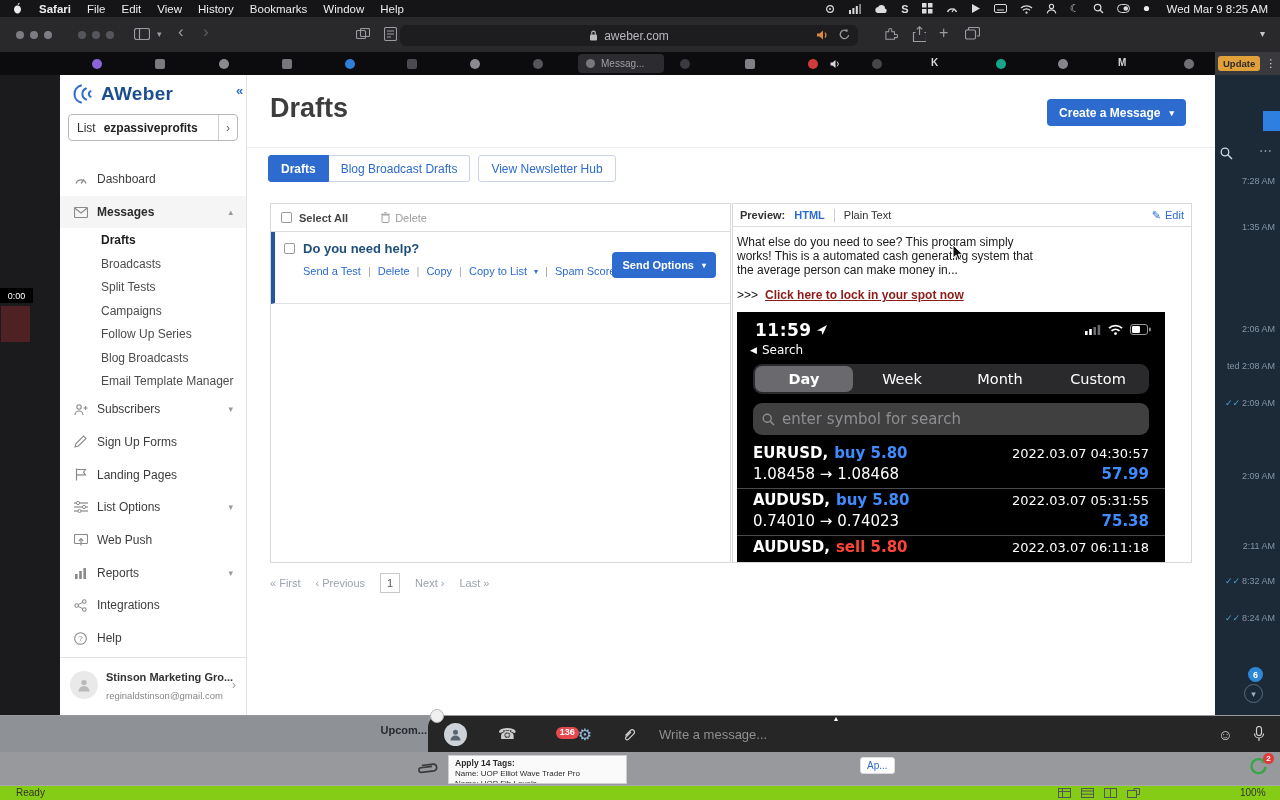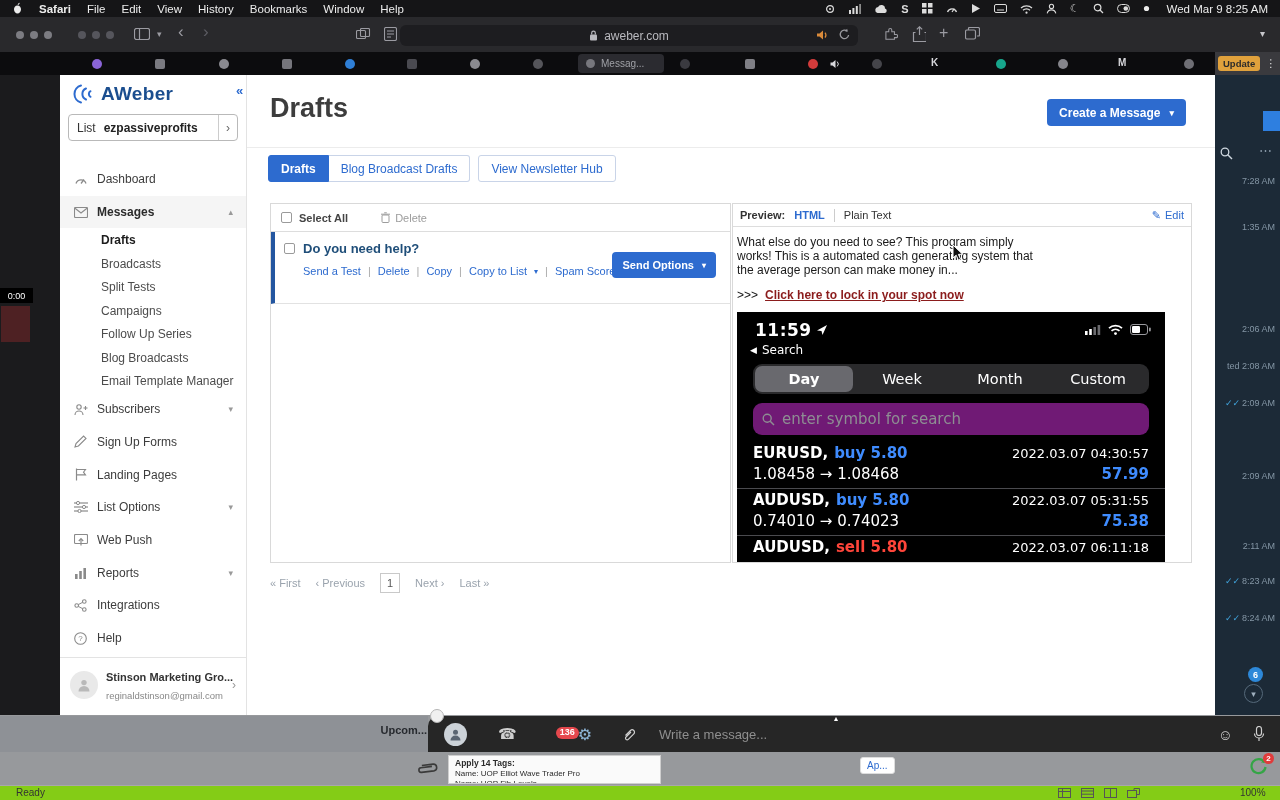--- a/index.html
+++ b/index.html
@@ -120,21 +120,21 @@
 
   
   .phone{margin-top:10px;width:428px;height:260px;background:#000;color:#fff;font-family:"DejaVu Sans",sans-serif;overflow:hidden;}
   .ph-status{display:flex;align-items:center;padding:7px 14px 0 18px;height:28px;}
   .ph-time{font-size:17px;font-weight:bold;letter-spacing:.5px;display:flex;align-items:center;gap:4px;}
   .ph-sticons{margin-left:auto;display:flex;gap:7px;align-items:center;}
   .ph-back{padding:3px 0 0 13px;font-size:12px;display:flex;gap:5px;align-items:center;height:17px;}
   .ph-tabs{margin:7px 16px 0;background:#2a2a2c;border-radius:9px;height:30px;display:flex;padding:2px;}
   .ph-tab{flex:1;display:flex;align-items:center;justify-content:center;font-size:14.5px;color:#fff;border-radius:7px;}
   .ph-tab.selected{background:#69696e;font-weight:bold;}
-  .ph-search{margin:9px 16px 0;background:#701a75;border-radius:9px;height:31px;display:flex;align-items:center;
+  .ph-search{margin:9px 16px 0;background:#404040;border-radius:9px;height:31px;display:flex;align-items:center;
     padding:16px 9px;gap:7px;color:#8e8e93;font-size:15px;}
   .ph-signals{margin-top:7px;font-size:15px;}
   .sig{padding:1px 16px 3px;border-bottom:1px solid #4a4a4e;}
   .sig:last-child{border-bottom:none;}
   .sig-row{display:flex;justify-content:space-between;align-items:baseline;line-height:21px;}
   .sig-pair{font-weight:bold;margin-top:24px;}
   .sig-action{font-weight:bold;margin-left:6px;}
   .buy .sig-action{color:#3f8cff;}
   .sell .sig-action{color:#ff453a;}
   .sig-time{font-size:13px;}
@@ -167,21 +167,21 @@
     padding:1px 4px;border-radius:8px;line-height:1.1;}
   .bbar-gear{margin-left:31px;font-size:16px;color:#8fb6d8;}
   .bbar-clip{margin-left:30px;}
   .bbar-msg{margin-left:23px;font-size:13px;color:#8f8f8f;}
   .bbar-right{margin-left:auto;display:flex;align-items:center;gap:20px;margin-right:15px;}
   .bbar-smiley{font-size:15px;color:#cfcfcf;}
 
   
   .lstrip{position:absolute;left:0;top:752px;width:1280px;height:33px;background:#97999c;}
   .clip2{position:absolute;left:417px;top:4px;transform:rotate(38deg);}
-  .tagtip{position:absolute;left:448px;top:3px;width:213px;height:29px;background:#fafafa;border:1px solid #cfcfcf;
+  .tagtip{position:absolute;left:448px;top:3px;width:179px;height:29px;background:#fafafa;border:1px solid #cfcfcf;
     padding:2px 6px;overflow:hidden;font-size:8px;color:#2b2b2b;line-height:1.3;}
   .tt-title{font-weight:bold;font-size:8.5px;}
   .apps-chip{position:absolute;left:860px;top:5px;background:#fff;border-radius:3px;padding:2px 6px;font-size:10px;
     color:#2d6bcf;border:1px solid #ddd;}
   .recycle{position:absolute;left:1248px;top:3px;}
   .recycle-badge{position:absolute;left:1263px;top:1px;width:11px;height:11px;background:#e03b3b;border-radius:50%;
     color:#fff;font-size:8px;display:flex;align-items:center;justify-content:center;font-weight:bold;}
 
   
   .statusbar{position:absolute;left:0;top:785px;width:1280px;height:15px;background:#84cc16;border-top:1px solid #a8a8a8;
@@ -747,21 +747,21 @@
     </span>
     <span class="chat-more">⋯</span>
 
     <span class="ts" style="top:101px;"><span class="ticks"></span><span>7:28 AM</span></span>
     <span class="ts" style="top:147px;"><span class="ticks"></span><span>1:35 AM</span></span>
     <span class="ts" style="top:249px;"><span class="ticks"></span><span>2:06 AM</span></span>
     <span class="ts" style="top:286px;"><span class="ticks"></span><span>ted 2:08 AM</span></span>
     <span class="ts" style="top:323px;"><span class="ticks">✓✓</span><span>2:09 AM</span></span>
     <span class="ts" style="top:396px;"><span class="ticks"></span><span>2:09 AM</span></span>
     <span class="ts" style="top:466px;"><span class="ticks"></span><span>2:11 AM</span></span>
-    <span class="ts" style="top:501px;"><span class="ticks">✓✓</span><span>8:23 AM</span></span>
+    <span class="ts" style="top:501px;"><span class="ticks">✓✓</span><span>8:32 AM</span></span>
     <span class="ts" style="top:538px;"><span class="ticks">✓✓</span><span>8:24 AM</span></span>
 
     <span class="chat-badge">6</span>
     <span class="chat-down">
         <span>▾</span>
       </span>
   </div>
 
   <div class="gstrip">
     <span class="upcoming">Upcom...</span>

